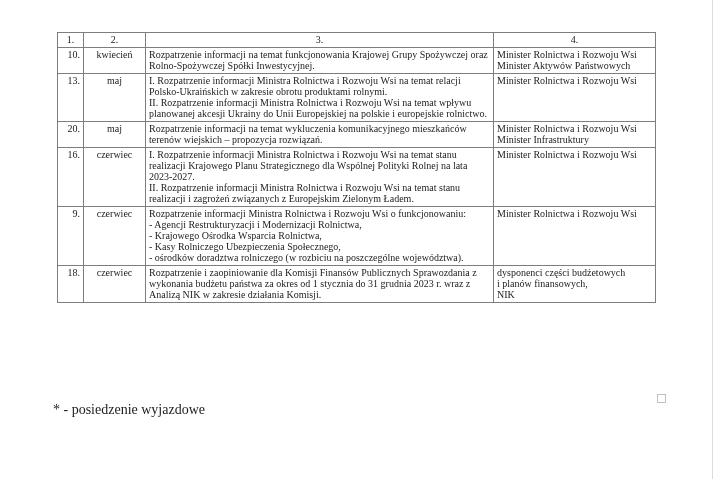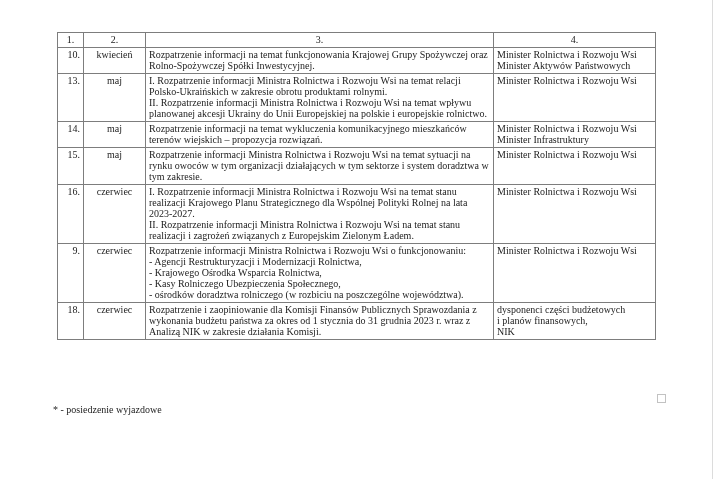--- a/index.html
+++ b/index.html
@@ -44,21 +44,21 @@
   td.c-no   { text-align: right; padding-left: 3px; }
   td.c-month{ text-align: center; padding-left: 5px; }
   td.c-topic, td.c-resp {
     white-space: pre-line;
     word-wrap: break-word;
   }
   .footnote {
     position: absolute;
     left: 53px;
     top: 404px;
-    font-size: 10px;
+    font-size: 14px;
     line-height: 12px;
     color: #1c1c1c;
   }
   .table-resize-handle {
     position: absolute;
     left: 657px;
     top: 394px;
     width: 7px;
     height: 7px;
     border: 1px solid #c2c2c2;
@@ -102,31 +102,25 @@
 Minister Aktywów Państwowych</td>
       </tr>
       <tr>
         <td class="c-no">13.</td>
         <td class="c-month">maj</td>
         <td class="c-topic">I. Rozpatrzenie informacji Ministra Rolnictwa i Rozwoju Wsi na temat relacji Polsko-Ukraińskich w zakresie obrotu produktami rolnymi.
 II. Rozpatrzenie informacji Ministra Rolnictwa i Rozwoju Wsi na temat wpływu planowanej akcesji Ukrainy do Unii Europejskiej na polskie i europejskie rolnictwo.</td>
         <td class="c-resp">Minister Rolnictwa i Rozwoju Wsi</td>
       </tr>
       <tr>
-        <td class="c-no">14.</td>
+        <td class="c-no">20.</td>
         <td class="c-month">maj</td>
         <td class="c-topic">Rozpatrzenie informacji na temat wykluczenia komunikacyjnego mieszkańców terenów wiejskich – propozycja rozwiązań.</td>
         <td class="c-resp">Minister Rolnictwa i Rozwoju Wsi
 Minister Infrastruktury</td>
-      </tr>
-      <tr>
-        <td class="c-no">15.</td>
-        <td class="c-month">maj</td>
-        <td class="c-topic">Rozpatrzenie informacji Ministra Rolnictwa i Rozwoju Wsi na temat sytuacji na rynku owoców w tym organizacji działających w tym sektorze i system doradztwa w tym zakresie.</td>
-        <td class="c-resp">Minister Rolnictwa i Rozwoju Wsi</td>
       </tr>
       <tr>
         <td class="c-no">16.</td>
         <td class="c-month">czerwiec</td>
         <td class="c-topic">I. Rozpatrzenie informacji Ministra Rolnictwa i Rozwoju Wsi na temat stanu realizacji Krajowego Planu Strategicznego dla Wspólnej Polityki Rolnej na lata 2023-2027.
 II. Rozpatrzenie informacji Ministra Rolnictwa i Rozwoju Wsi na temat stanu realizacji i zagrożeń związanych z Europejskim Zielonym Ładem.</td>
         <td class="c-resp">Minister Rolnictwa i Rozwoju Wsi</td>
       </tr>
       <tr>
         <td class="c-no">9.</td>

